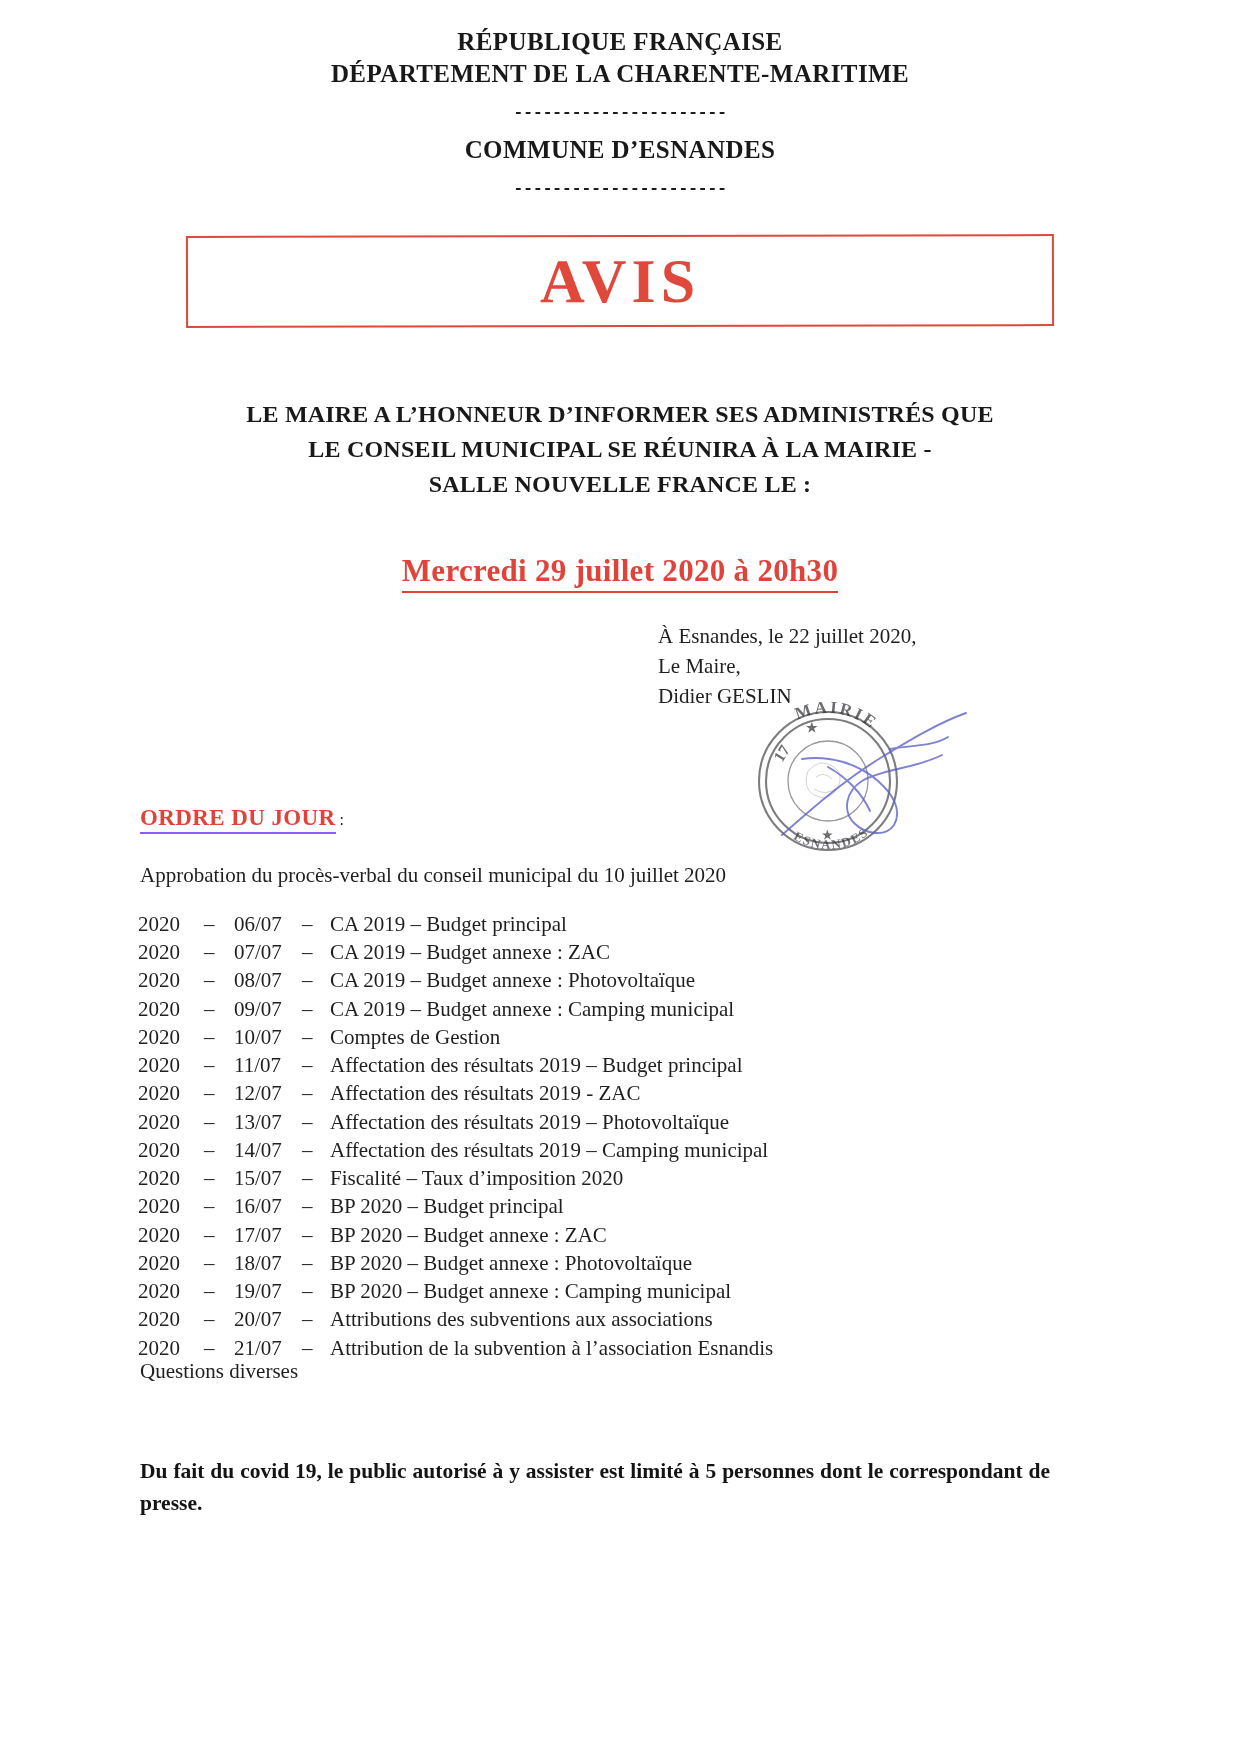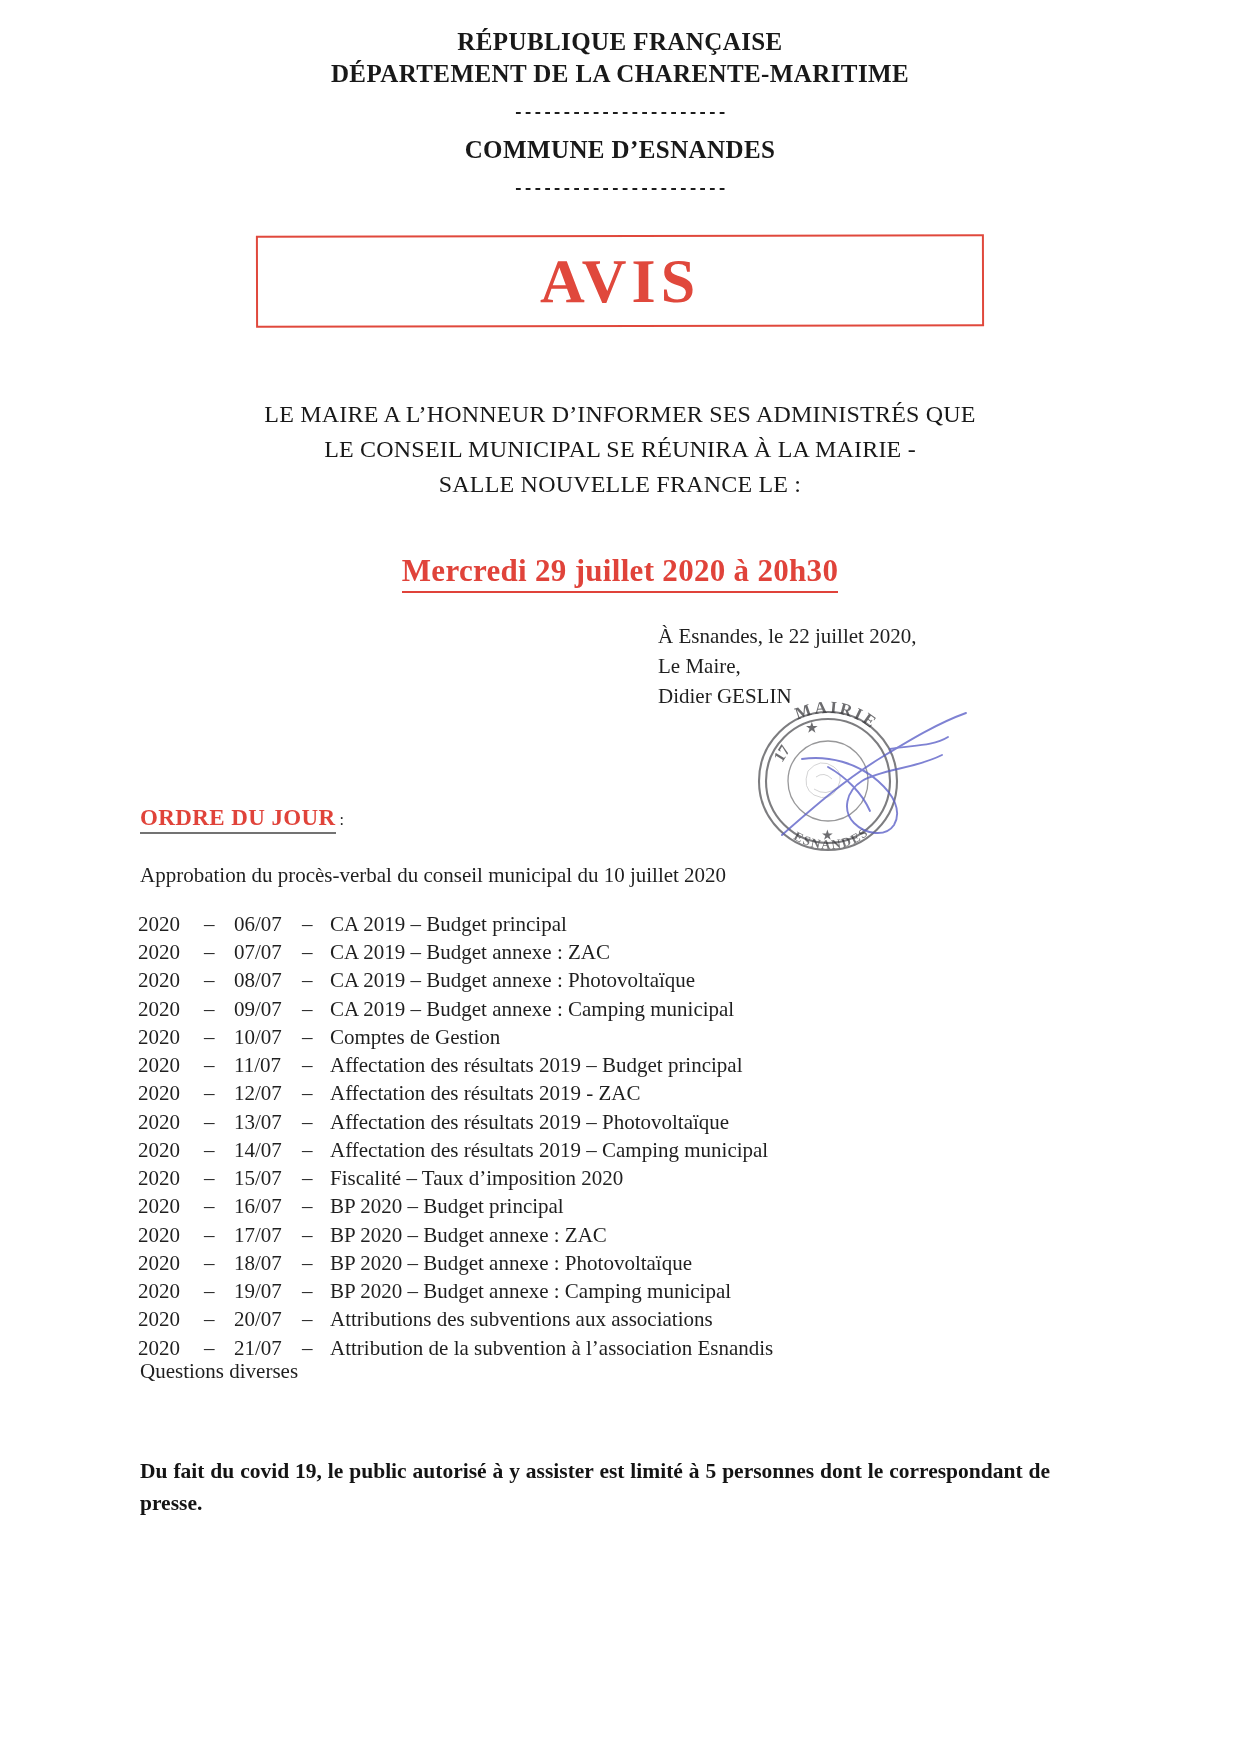--- a/index.html
+++ b/index.html
@@ -44,21 +44,21 @@
     color: #1c1c1c;
     line-height: 1;
     margin: 14px 0 13px 0;
     font-weight: bold;
   }
   .dash-rule.second { margin: 14px 0 0 0; }
 
   
   .avis-box-wrap {
     margin: 38px auto 0 auto;
-    width: 728px;
+    width: 868px;
     position: relative;
   }
   .avis-box {
     border: 2px solid #e0483c;
     height: 88px;
     display: flex;
     align-items: center;
     justify-content: center;
     transform: rotate(-0.12deg);
   }
@@ -68,21 +68,21 @@
     font-size: 62px;
     letter-spacing: 5px;
     line-height: 1;
     font-family: "Liberation Serif", "DejaVu Serif", serif;
   }
 
   
   .announce {
     margin-top: 70px;
     text-align: center;
-    font-weight: normal;
+    font-weight: bold;
     font-size: 24px;
     line-height: 1.45;
     letter-spacing: 0.2px;
     color: #191919;
   }
 
   .meeting-date-wrap {
     margin-top: 52px;
     text-align: center;
   }
@@ -122,21 +122,21 @@
     position: absolute;
     left: 140px;
     top: 805px;
   }
   .agenda-heading {
     display: inline-block;
     color: #e0433a;
     font-weight: bold;
     font-size: 23px;
     letter-spacing: 0.4px;
-    border-bottom: 2px solid #737373;
+    border-bottom: 2px solid #8b5cf6;
     padding-bottom: 1px;
   }
 
   .approval {
     position: absolute;
     left: 140px;
     top: 863px;
     font-size: 21px;
     color: #1f1f1f;
     white-space: nowrap;

